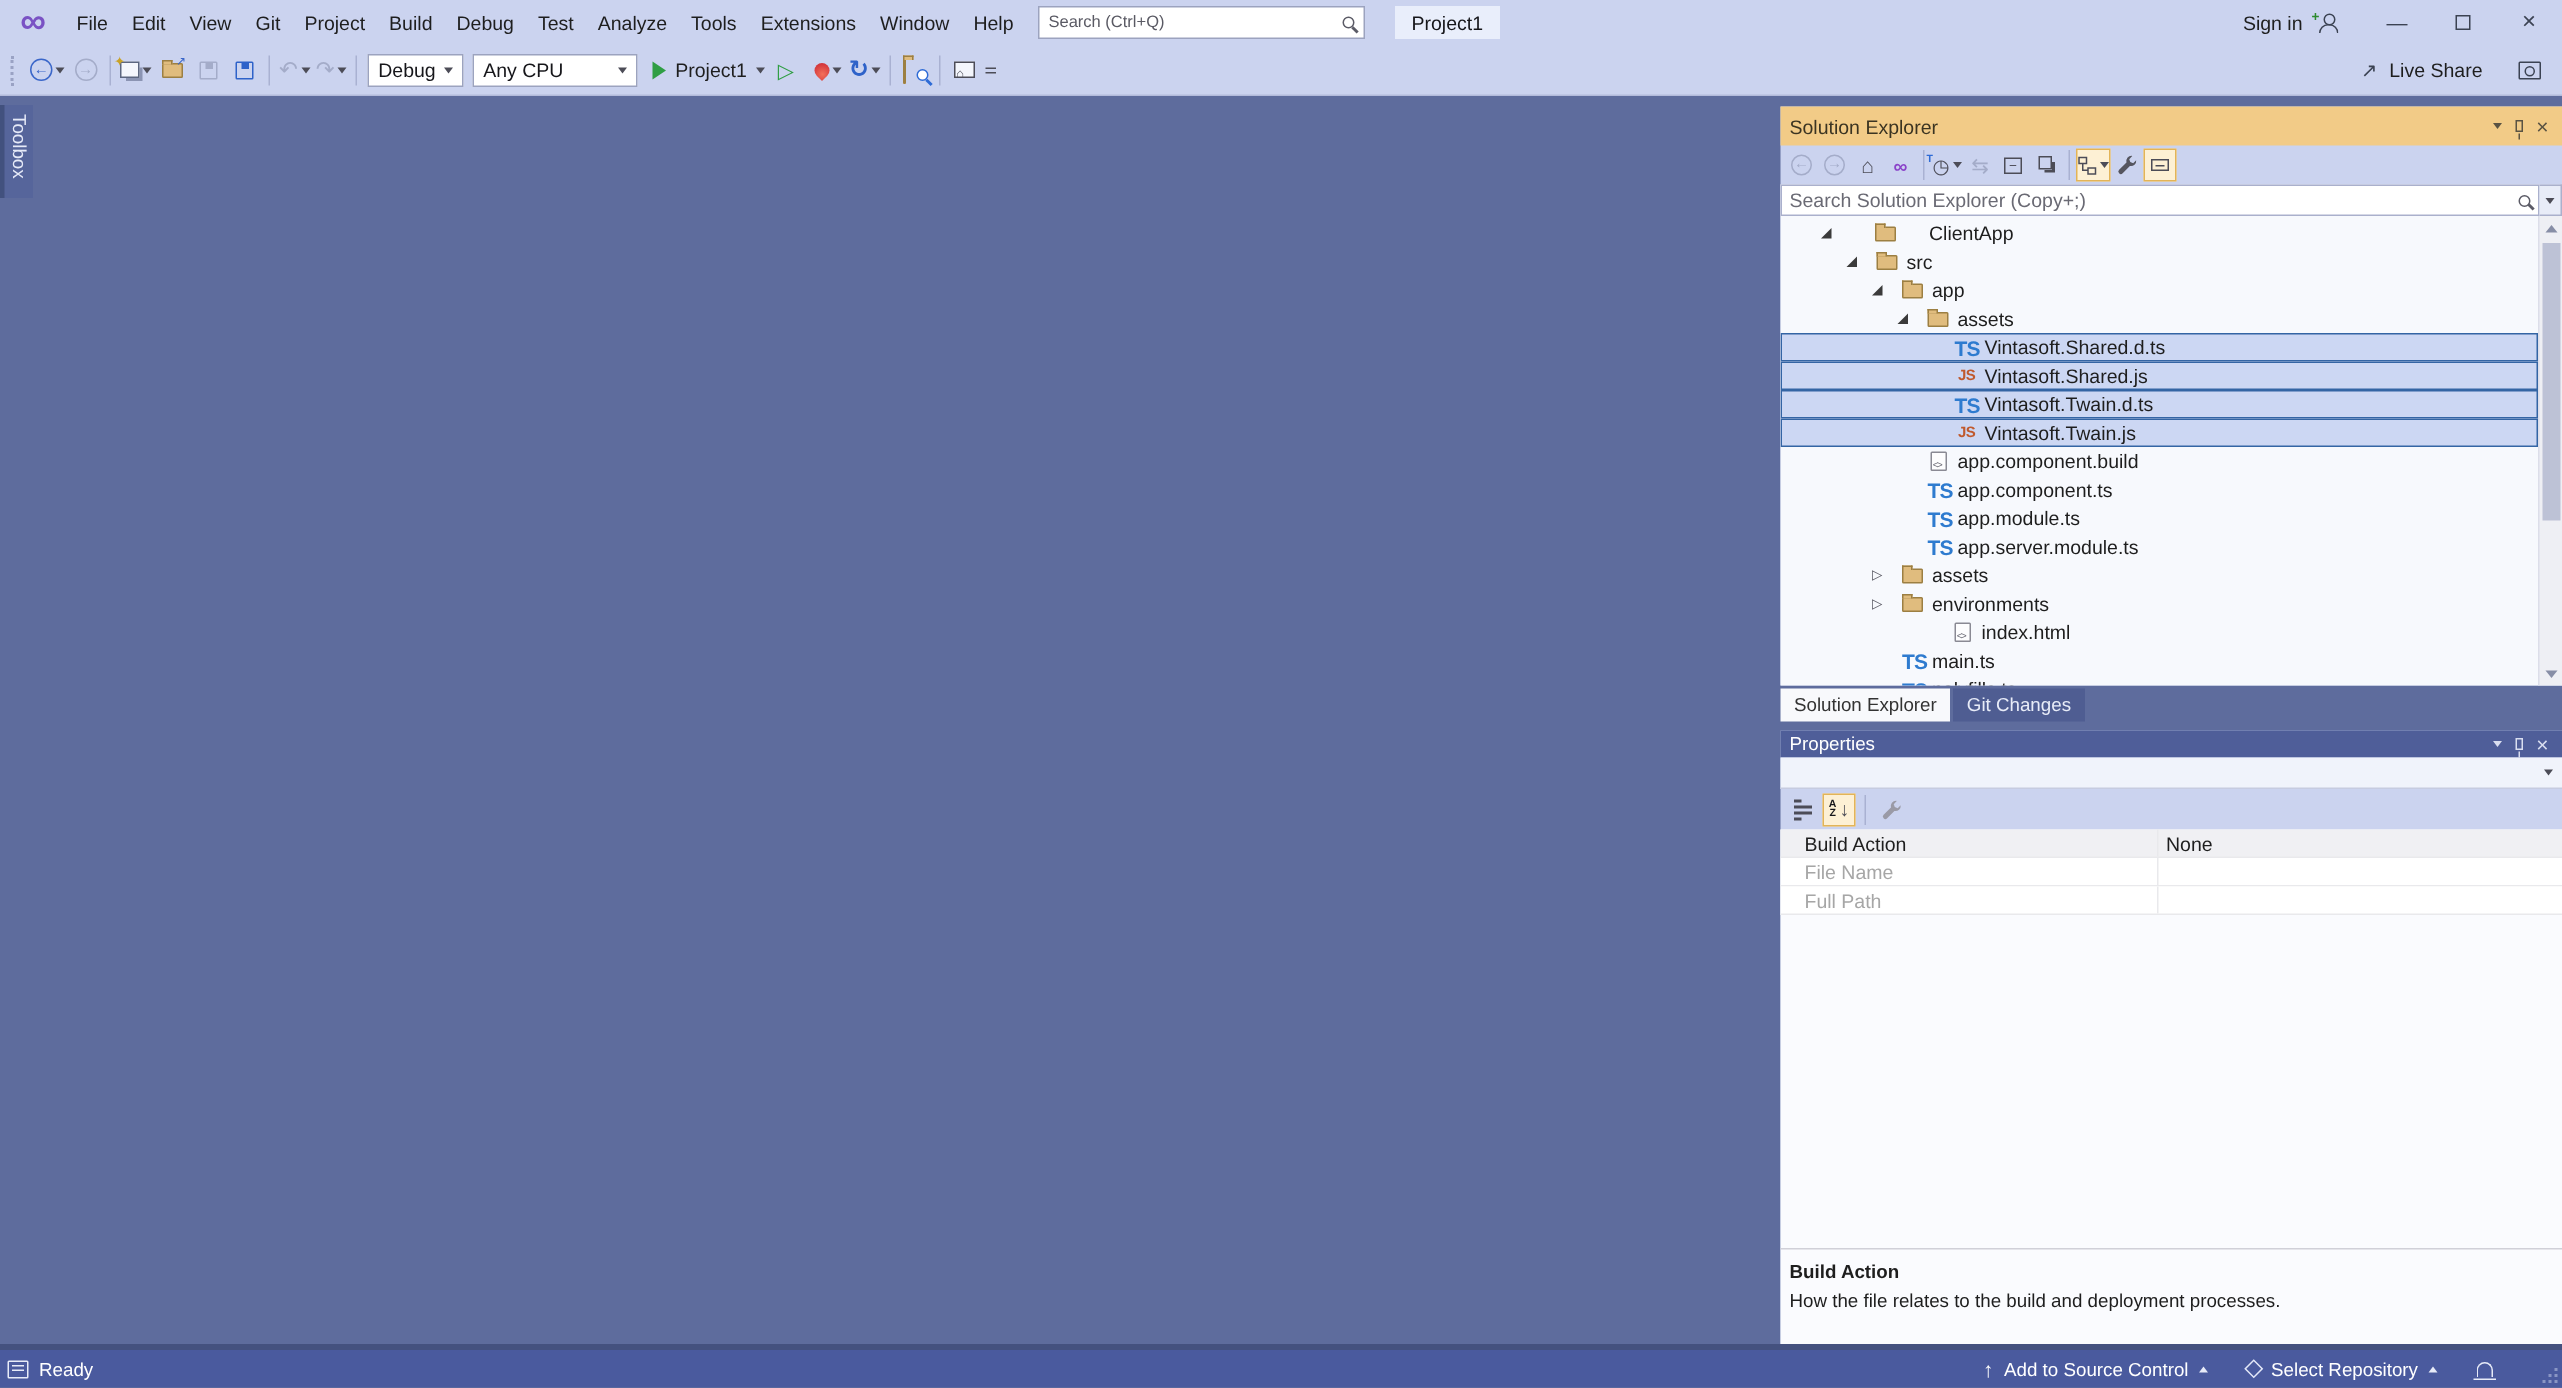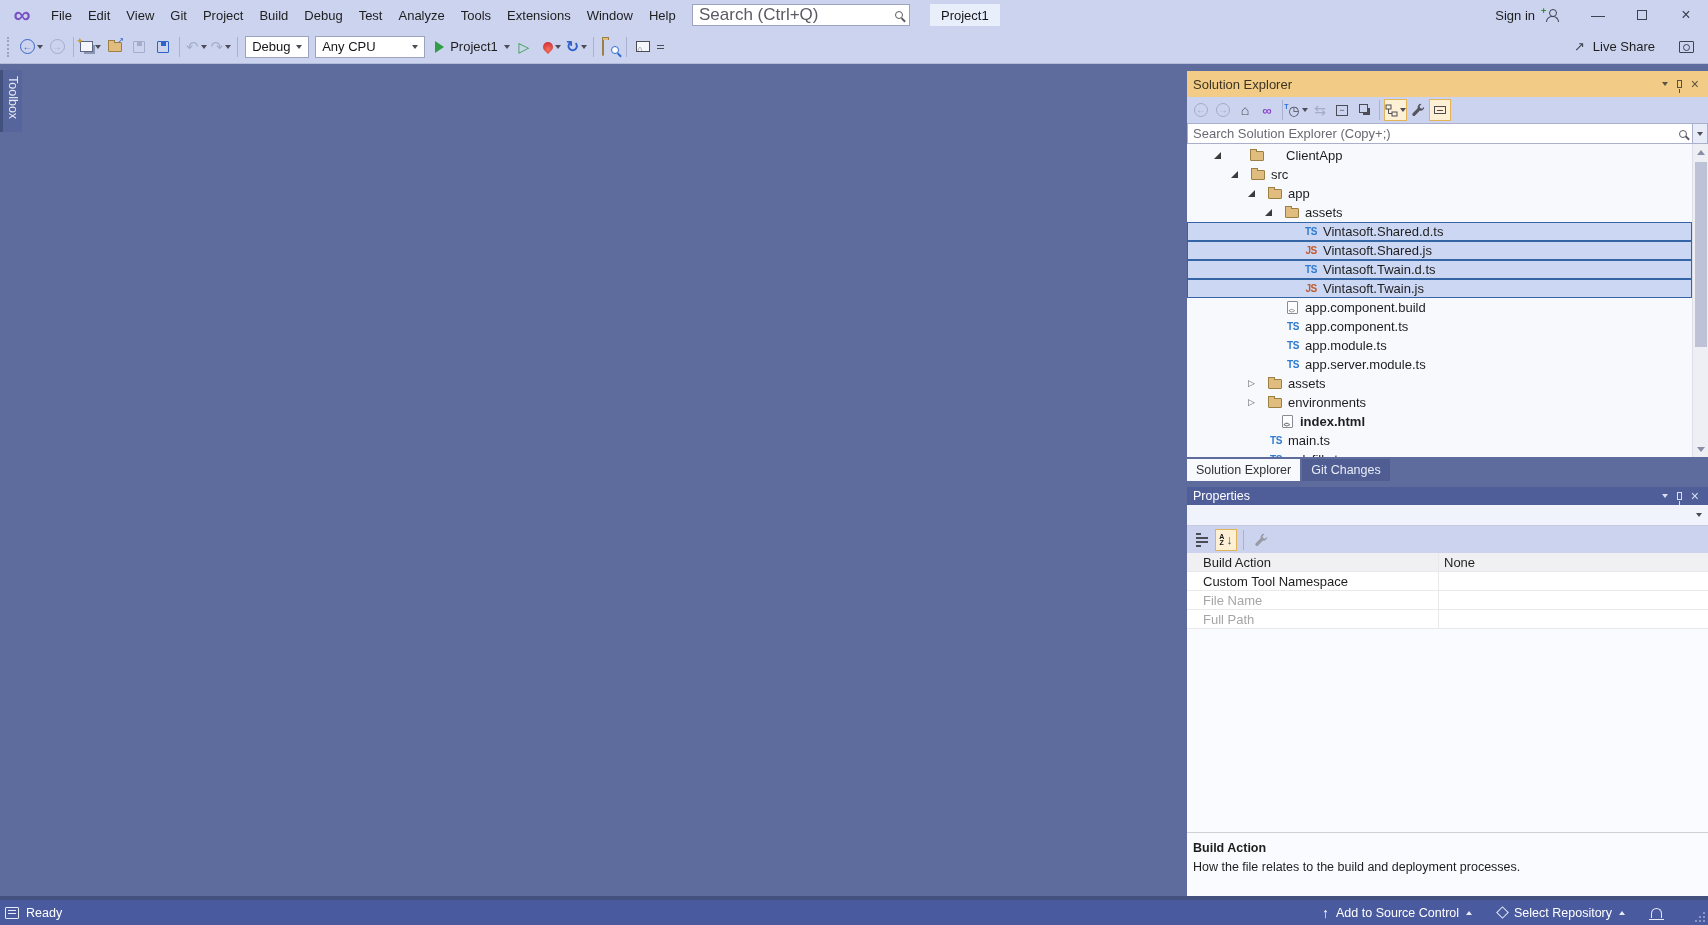--- a/index.html
+++ b/index.html
@@ -11,21 +11,21 @@
   .toolbar  { position:absolute; left:0; top:30px; width:1708px; height:34px; background:#CBD3EF; border-bottom:1px solid #B3BBDB; display:flex; align-items:center; }
   .mdi      { position:absolute; left:0; top:64px; width:1708px; height:832px; background:#5E6C9D; }
   .darkstrip{ position:absolute; left:0; top:896px; width:1708px; height:4px; background:#44517F; }
   .statusbar{ position:absolute; left:0; top:900px; width:1708px; height:25px; background:#4A5A9E; color:#fff; display:flex; align-items:center; font-size:12.5px; }
 
   
   .vslogo { width:26px; height:18px; margin:0 8px 0 9px; color:#7A52C4; font-size:24px; font-weight:bold; line-height:18px; display:flex; align-items:center; justify-content:center; }
   .menus { display:flex; height:100%; align-items:center; }
   .menu-item { padding:0 8px; height:100%; display:flex; align-items:center; cursor:default; }
   .qsearch { position:absolute; left:692px; top:4px; width:218px; height:22px; background:#fff; border:1px solid #9CA3BF; display:flex; align-items:center; padding:0 6px; color:#5A5A64; }
-  .qsearch .ph { flex:1; font-size:17px; }
+  .qsearch .ph { flex:1; font-size:11px; }
   .badge { position:absolute; left:930px; top:4px; height:22px; background:#E9EEFB; display:flex; align-items:center; padding:0 11px; color:#16161A; }
   .tb-right { position:absolute; right:0; top:0; height:30px; display:flex; align-items:center; }
   .signin { margin-right:10px; }
   .winbtn { width:44px; height:30px; display:flex; align-items:center; justify-content:center; color:#3B4252; }
   .boxglyph { width:10px; height:10px; border:1.2px solid #3B4252; }
   .xglyph { font-size:16px; line-height:16px; }
 
   
   .mag { width:8px; height:8px; border:1.5px solid #5B5B66; border-radius:50%; position:relative; flex:none; }
   .mag::after { content:""; position:absolute; width:5px; height:1.5px; background:#5B5B66; transform:rotate(45deg); right:-4px; bottom:-2px; }
@@ -103,21 +103,21 @@
   .se-search .fbtn { width:15px; display:flex; align-items:center; justify-content:center; background:#E8ECF8; border:1px solid #AAB0CC; border-left:none; }
   .se-tree { position:relative; height:313px; background:#F7F9FD; overflow:hidden; }
   .tree-rows { position:absolute; left:0; top:2px; right:16px; }
   .tree-row { height:19px; display:flex; align-items:center; white-space:nowrap; }
   .tree-row.selected { background:#CCD7F3; border:1px solid #3465A4; }
   .exp { width:26px; display:flex; align-items:center; padding-left:6px; flex:none; }
   .spacer { width:26px; flex:none; }
   .tri-exp { width:0; height:0; border-bottom:7px solid #3B3B3B; border-left:7px solid transparent; }
   .tri-col { color:#5A5A64; font-size:9px; line-height:9px; }
   .ficon { margin-right:6px; flex:none; }
-  .badge-ts { color:#2E7BCF; font-size:10px; font-weight:bold; letter-spacing:-0.5px; width:16px; text-align:center; flex:none; margin-right:4px; }
+  .badge-ts { color:#2E7BCF; font-size:14px; font-weight:bold; letter-spacing:-0.5px; width:16px; text-align:center; flex:none; margin-right:4px; }
   .badge-js { color:#C05A2E; font-size:10px; font-weight:bold; letter-spacing:-0.5px; width:16px; text-align:center; flex:none; margin-right:4px; }
   .icon-page { width:11px; height:13px; background:#FDFDFE; border:1.2px solid #8A8A94; border-radius:1px; position:relative; flex:none; margin:0 7px 0 2px; }
   .icon-page::after { content:"<>"; position:absolute; left:0.5px; bottom:-1px; font-size:6.5px; letter-spacing:-1px; color:#6A6A74; }
   .scroll { position:absolute; right:0; top:0; width:16px; height:313px; background:#EEEFF4; border-left:1px solid #DCDEE9; }
   .scroll .arr { position:absolute; left:0; width:16px; height:16px; display:flex; align-items:center; justify-content:center; }
   .scroll .tri-u { width:0;height:0;border-left:4px solid transparent;border-right:4px solid transparent;border-bottom:5px solid #878EA6; }
   .scroll .tri-dn { width:0;height:0;border-left:4px solid transparent;border-right:4px solid transparent;border-top:5px solid #878EA6; }
   .thumb { position:absolute; left:2px; top:18px; width:12px; height:185px; background:#BDC2D6; }
   .se-tabs { position:absolute; left:1187px; top:459px; height:22px; display:flex; }
   .se-tab { height:22px; display:flex; align-items:center; padding:0 9px; font-size:12.5px; }
@@ -431,21 +431,21 @@
           <span class="folder ficon"></span>
           <span>assets</span>
         </div>
         <div class="tree-row" style="padding-left: 55px;">
           <span class="exp">
             <span class="tri-col">▷</span>
           </span>
           <span class="folder ficon"></span>
           <span>environments</span>
         </div>
-        <div class="tree-row" style="padding-left: 67px; font-weight: bold;">
+        <div class="tree-row" style="padding-left: 88px;">
           <span class="spacer"></span>
           <span class="icon-page"></span>
           <span>index.html</span>
         </div>
         <div class="tree-row" style="padding-left: 55px;">
           <span class="spacer"></span>
           <span class="badge-ts">TS</span>
           <span>main.ts</span>
         </div>
         <div class="tree-row" style="padding-left: 55px;">
@@ -503,24 +503,20 @@
     <div class="sbtn">
       <svg width="14" height="14" viewBox="0 0 16 16">
           <path d="M11.5 1a4 4 0 0 0-3.9 5L2 11.6a1.9 1.9 0 1 0 2.7 2.7l5.5-5.6A4 4 0 0 0 15 4.3l-2.3 2.3-2.2-.8-.8-2.2L12 1.2z" fill="#9A9AA6"></path>
         </svg>
     </div>
   </div>
   <div class="props-grid" id="props-grid">
       <div class="prow sel">
         <div class="nm">Build Action</div>
         <div class="vl">None</div>
-      </div>
-      <div class="prow">
-        <div class="nm">Custom Tool Namespace</div>
-        <div class="vl"></div>
       </div>
       <div class="prow dis">
         <div class="nm">File Name</div>
         <div class="vl"></div>
       </div>
       <div class="prow dis">
         <div class="nm">Full Path</div>
         <div class="vl"></div>
       </div>
     </div>

